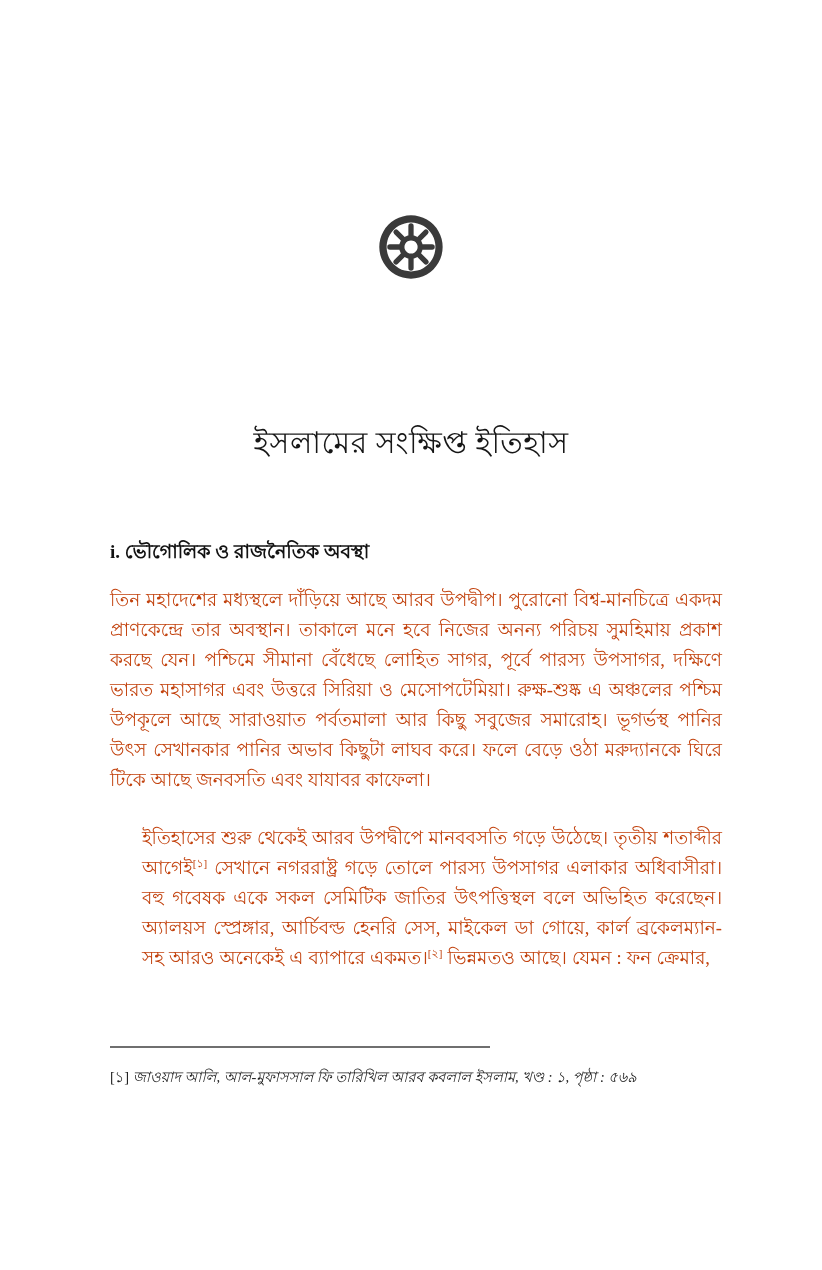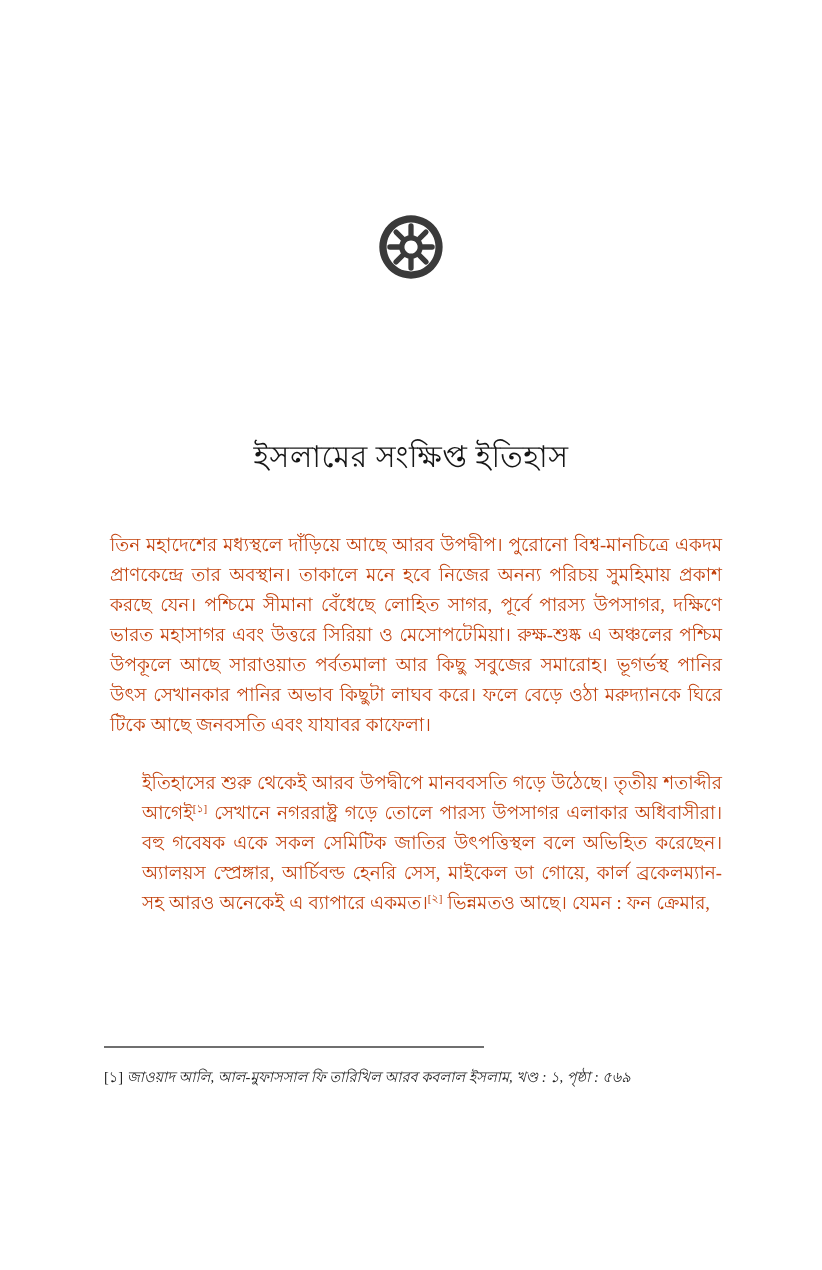--- a/index.html
+++ b/index.html
@@ -40,21 +40,21 @@
     position: absolute;
     top: 424px;
     left: 0;
     right: 0;
     text-align: center;
     font-size: 30px;
     font-weight: 400;
     line-height: 1.25;
     letter-spacing: 0.5px;
     color: #161616;
-    margin: 14px;
+    margin: 0;
   }
 
   
   .content {
     position: absolute;
     top: 512px;
     left: 110px;
     width: 612px;
   }
 
@@ -89,21 +89,21 @@
   p.body-par .fn-ref {
     font-size: 11px;
     vertical-align: super;
     line-height: 0;
   }
 
   
   .footnotes {
     position: absolute;
     top: 1046px;
-    left: 104px;
+    left: 110px;
     width: 612px;
   }
   .footnote-rule {
     width: 380px;
     height: 0;
     border: 0;
     border-top: 2px solid #6f6f6f;
     margin: 0 0 16px 0;
   }
   .footnote {
@@ -144,20 +144,21 @@
       </g>
       <path d="M50 32 A18 18 0 1 1 49.9 32 Z M50 40 A10 10 0 1 0 50.1 40 Z" fill="#3a3a3a" fill-rule="evenodd"></path>
     </svg>
   </div>
 
   <h1 class="doc-title">ইসলামের সংক্ষিপ্ত ইতিহাস</h1>
 
   <div class="content">
 
 
+    <h3 class="subsection-heading">i. ভৌগোলিক ও রাজনৈতিক অবস্থা</h3>
 
     <p class="body-par">তিন মহাদেশের মধ্যস্থলে দাঁড়িয়ে আছে আরব উপদ্বীপ। পুরোনো বিশ্ব-মানচিত্রে একদম প্রাণকেন্দ্রে তার অবস্থান। তাকালে মনে হবে নিজের অনন্য পরিচয় সুমহিমায় প্রকাশ করছে যেন। পশ্চিমে সীমানা বেঁধেছে লোহিত সাগর, পূর্বে পারস্য উপসাগর, দক্ষিণে ভারত মহাসাগর এবং উত্তরে সিরিয়া ও মেসোপটেমিয়া। রুক্ষ-শুষ্ক এ অঞ্চলের পশ্চিম উপকূলে আছে সারাওয়াত পর্বতমালা আর কিছু সবুজের সমারোহ। ভূগর্ভস্থ পানির উৎস সেখানকার পানির অভাব কিছুটা লাঘব করে। ফলে বেড়ে ওঠা মরুদ্যানকে ঘিরে টিকে আছে জনবসতি এবং যাযাবর কাফেলা।</p>
 
     <p class="body-par gap-above"><span>ইতিহাসের শুরু থেকেই আরব উপদ্বীপে মানববসতি গড়ে উঠেছে। তৃতীয় শতাব্দীর আগেই</span><span class="fn-ref">[১]</span><span> সেখানে নগররাষ্ট্র গড়ে তোলে পারস্য উপসাগর এলাকার অধিবাসীরা। বহু গবেষক একে সকল সেমিটিক জাতির উৎপত্তিস্থল বলে অভিহিত করেছেন। অ্যালয়স স্প্রেঙ্গার, আর্চিবল্ড হেনরি সেস, মাইকেল ডা গোয়ে, কার্ল ব্রকেলম্যান-সহ আরও অনেকেই এ ব্যাপারে একমত।</span><span class="fn-ref">[২]</span><span> ভিন্নমতও আছে। যেমন : ফন ক্রেমার,</span></p>
 
   </div>
 
   <div class="footnotes">
     <hr class="footnote-rule">
 

